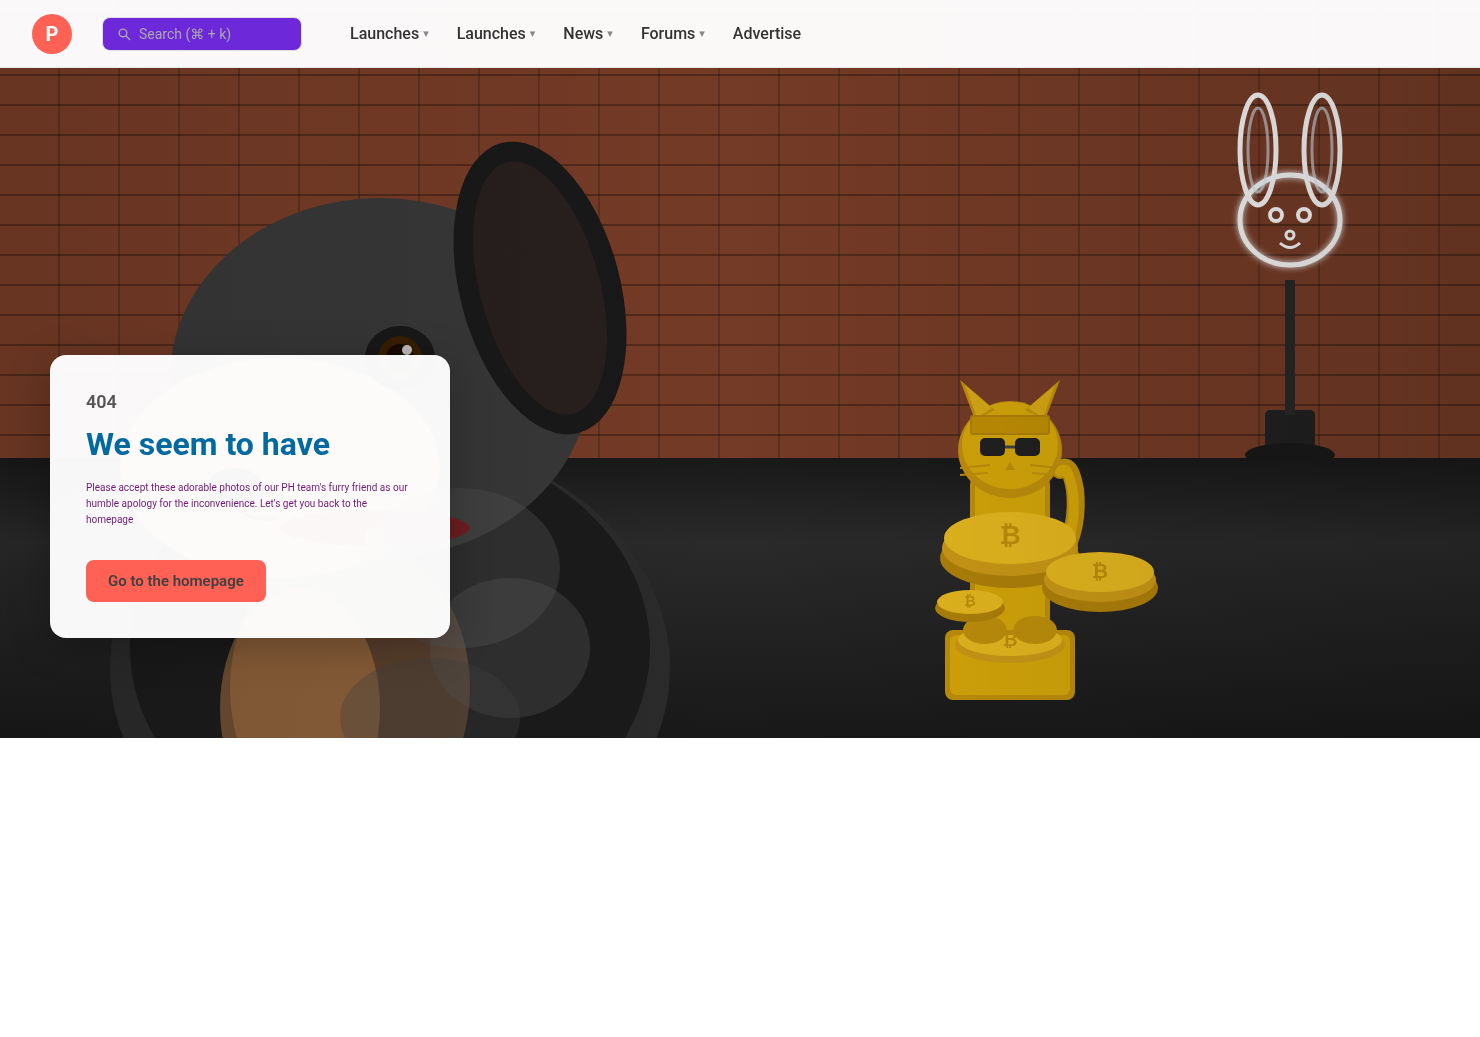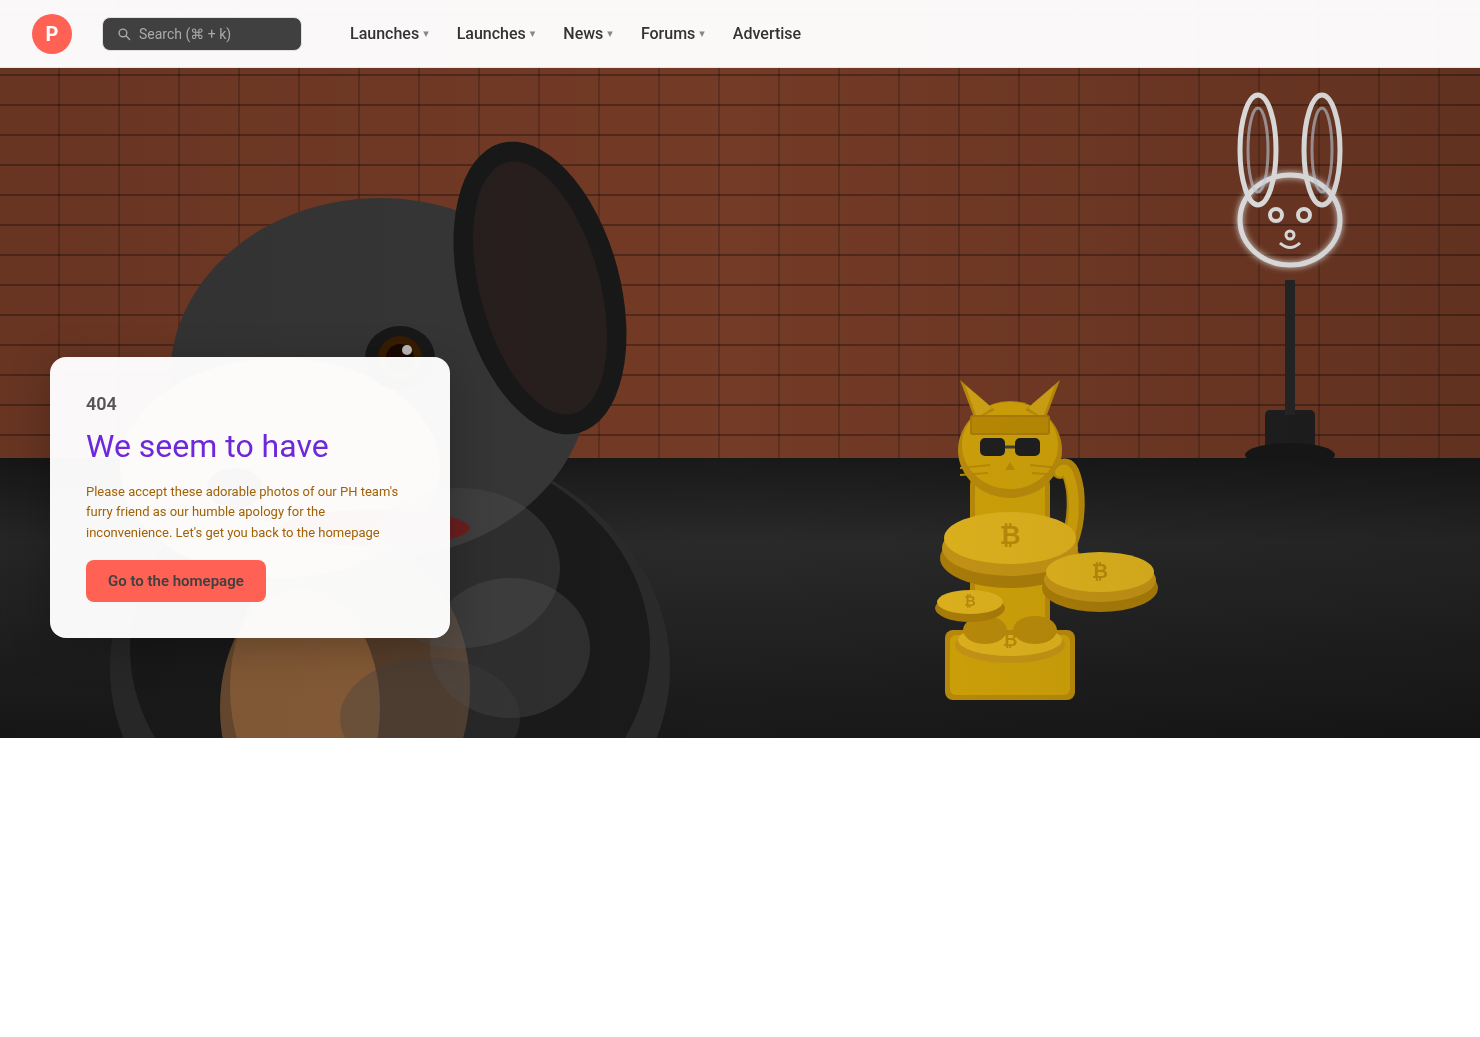--- a/index.html
+++ b/index.html
@@ -33,21 +33,21 @@
       display: flex;
       align-items: center;
       justify-content: center;
       color: white;
       font-weight: 700;
       font-size: 20px;
     }
     .search-bar {
       display: flex;
       align-items: center;
-      background: #404040;
+      background: #6d28d9;
       border: 1px solid #e0e0e0;
       border-radius: 8px;
       padding: 8px 14px;
       gap: 8px;
       width: 200px;
       cursor: text;
       color: #999;
       font-size: 14px;
     }
     .search-icon-svg {
@@ -169,30 +169,30 @@
       box-shadow: 0 8px 40px rgba(0,0,0,0.25);
     }
     .error-code {
       font-size: 18px;
       font-weight: 600;
       color: #555;
       margin-bottom: 12px;
     }
     .error-title {
       font-size: 32px;
-      font-weight: 400;
-      color: #6d28d9;
+      font-weight: 700;
+      color: #0369a1;
       line-height: 1.25;
       margin-bottom: 16px;
     }
     .error-description {
-      font-size: 13px;
-      color: #a16207;
+      font-size: 10px;
+      color: #701a75;
       line-height: 1.6;
-      margin-bottom: 16px;
+      margin-bottom: 32px;
     }
     .homepage-btn {
       display: inline-block;
       background: #ff6154;
       color: #404040;
       font-size: 15px;
       font-weight: 600;
       padding: 12px 22px;
       border-radius: 8px;
       border: none;

